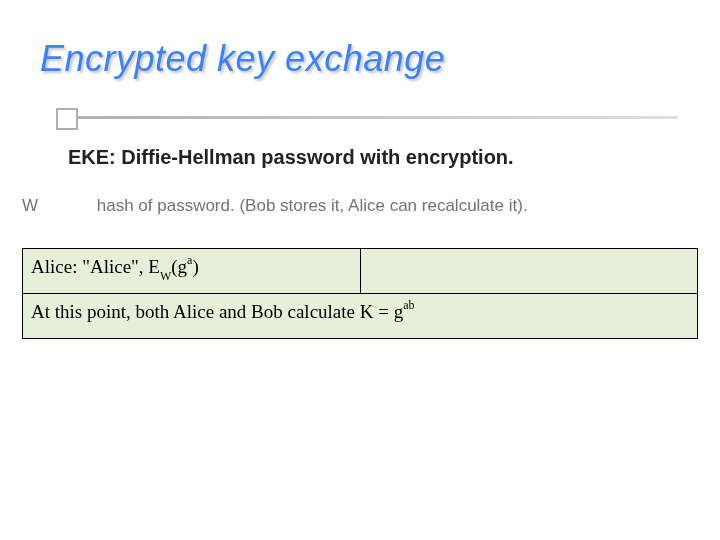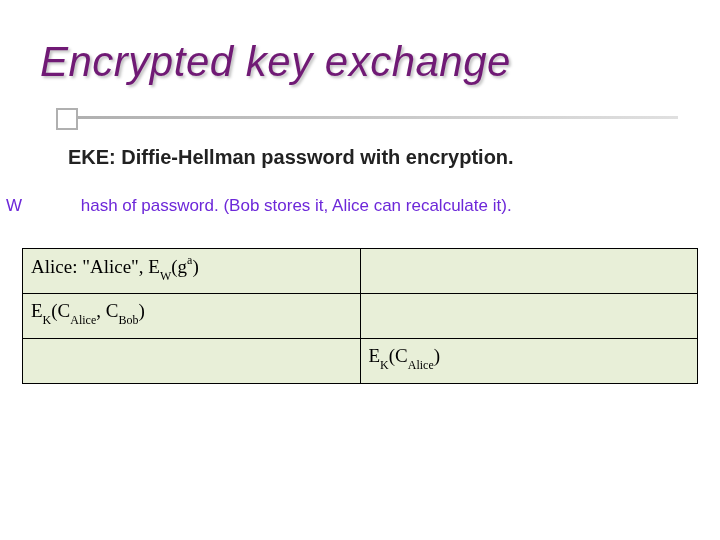--- a/index.html
+++ b/index.html
@@ -11,24 +11,24 @@
     font-family: Georgia, 'Times New Roman', serif;
     position: relative;
     overflow: hidden;
   }
   .title-block {
     position: absolute;
     top: 38px;
     left: 40px;
   }
   .title-text {
-    font-size: 42px;
+    font-size: 36px;
     font-style: italic;
     font-family: Verdana, Arial, sans-serif;
-    color: #701a75;
+    color: #3b82f6;
     text-shadow: 2px 2px 3px rgba(0,0,0,0.25);
     letter-spacing: 0.5px;
   }
   .underline-wrap {
     position: absolute;
     top: 108px;
     left: 38px;
     width: 640px;
     height: 22px;
   }
@@ -54,25 +54,25 @@
     top: 146px;
     left: 68px;
     font-family: Verdana, Arial, sans-serif;
     font-size: 20px;
     font-weight: bold;
     color: #222;
   }
   .def-row {
     position: absolute;
     top: 196px;
-    left: 6px;
+    left: 22px;
     right: 30px;
     font-family: Verdana, Arial, sans-serif;
     font-size: 17px;
-    color: #6d28d9;
+    color: #737373;
   }
   .def-label {
     display: inline-block;
     width: 70px;
     font-weight: 400;
   }
   .def-text {
     display: inline;
   }
   .proto-table {
@@ -136,25 +136,18 @@
     <col style="width:50%">
   </colgroup>
   <tbody>
       <tr>
     <td class="filled">
       <span>Alice: "Alice", E</span><span class="sub">W</span><span>(g</span><span class="sup">a</span><span>)</span>
     </td>
     <td class="empty"></td>
   </tr>
   <tr>
-    <td class="filled">
-      <span>E</span><span class="sub">K</span><span>(C</span><span class="sub">Alice</span><span>, C</span><span class="sub">Bob</span><span>)</span>
-    </td>
-    <td class="empty"></td>
-  </tr>
-  <tr>
-    <td class="empty"></td>
-    <td class="filled">
-      <span>E</span><span class="sub">K</span><span>(C</span><span class="sub">Alice</span><span>)</span>
+    <td class="filled" colspan="2">
+      <span>At this point, both Alice and Bob calculate K = g</span><span class="sup">ab</span>
     </td>
   </tr>
 </tbody>
   </table>
 
 </body></html>

